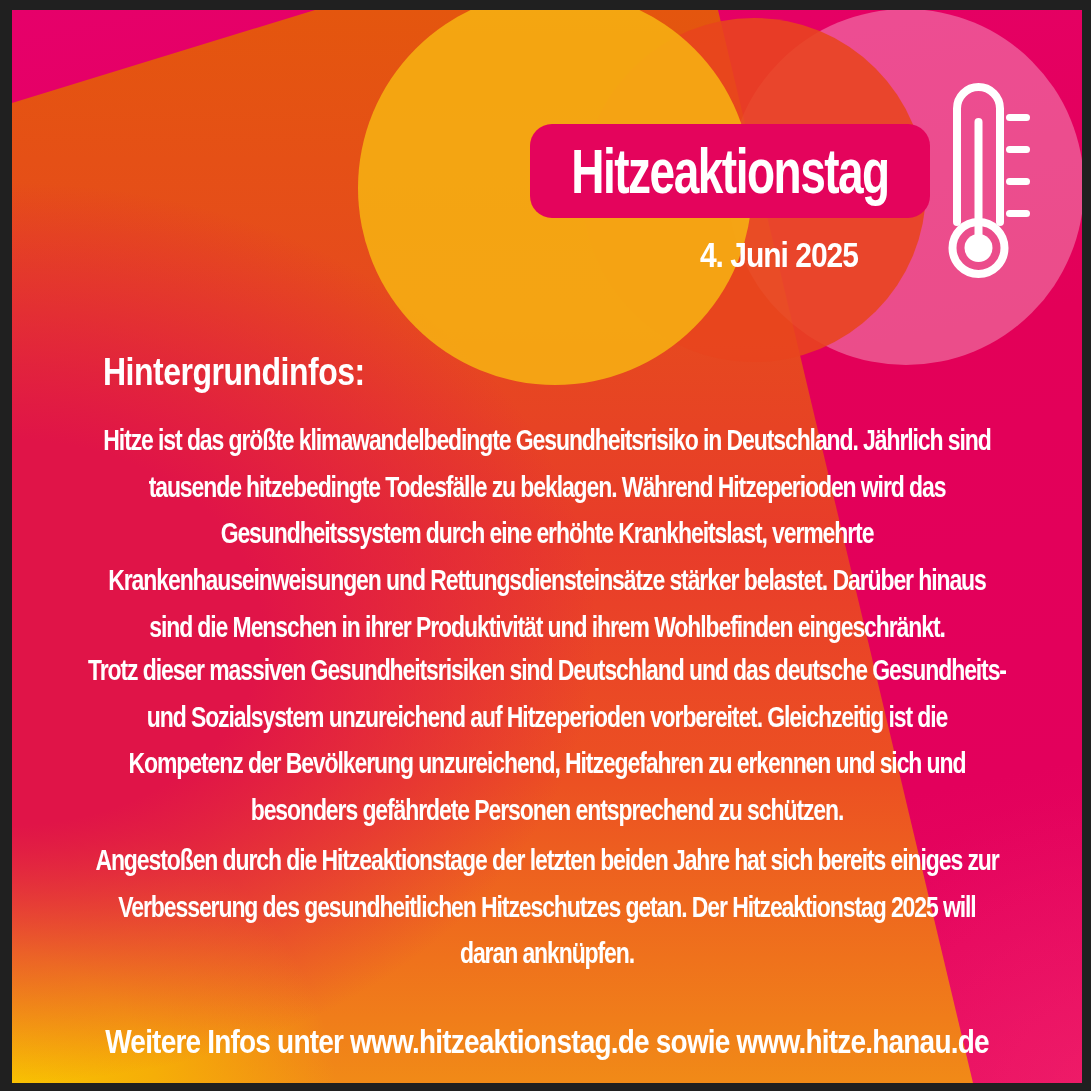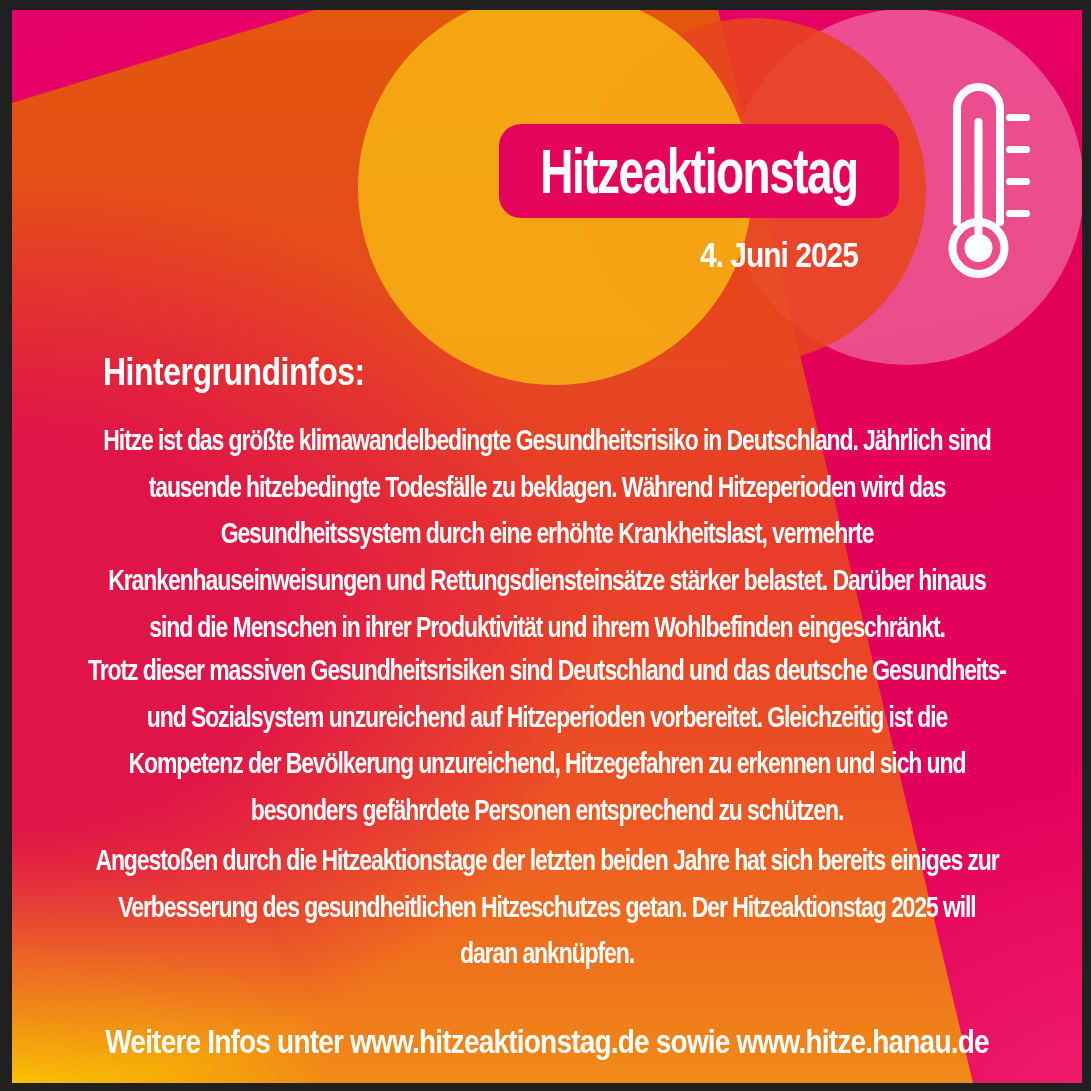--- a/index.html
+++ b/index.html
@@ -24,21 +24,21 @@
       radial-gradient(ellipse 780px 600px at 0% 58%, #e01448 0%, #e01448 32%, rgba(224,20,72,0) 75%),
       radial-gradient(ellipse 560px 520px at -3% 103%, #f9c800 0%, #f6ae07 32%, rgba(246,174,7,0) 64%),
       linear-gradient(180deg,#e4560e 0%,#e64a1e 28%,#e83c2a 50%,#ec5122 72%,#f07d1a 94%,#f18a17 100%);
   }
   .circle{position:absolute;border-radius:50%;}
   .circle.light{left:716px;top:-1px;width:356px;height:356px;background:rgba(255,255,255,.30);}
   .circle.red{left:570px;top:8px;width:344px;height:344px;background:rgba(232,68,30,.88);}
   .circle.yellow{left:346px;top:-19px;width:394px;height:394px;background:rgba(247,180,18,.85);}
 
   .title-badge{
-    position:absolute;left:487px;top:114px;width:400px;height:94px;
+    position:absolute;left:518px;top:114px;width:400px;height:94px;
     background:#e4045c;border-radius:22px;
     display:flex;align-items:center;justify-content:center;
   }
   .title-text{
     color:#fff;font-weight:700;font-size:46px;letter-spacing:-1.5px;
     transform:scaleY(1.35);transform-origin:center center;white-space:nowrap;
   }
   .date{
     position:absolute;right:224px;top:226px;
     color:#fff;font-weight:700;font-size:30px;letter-spacing:-1px;

